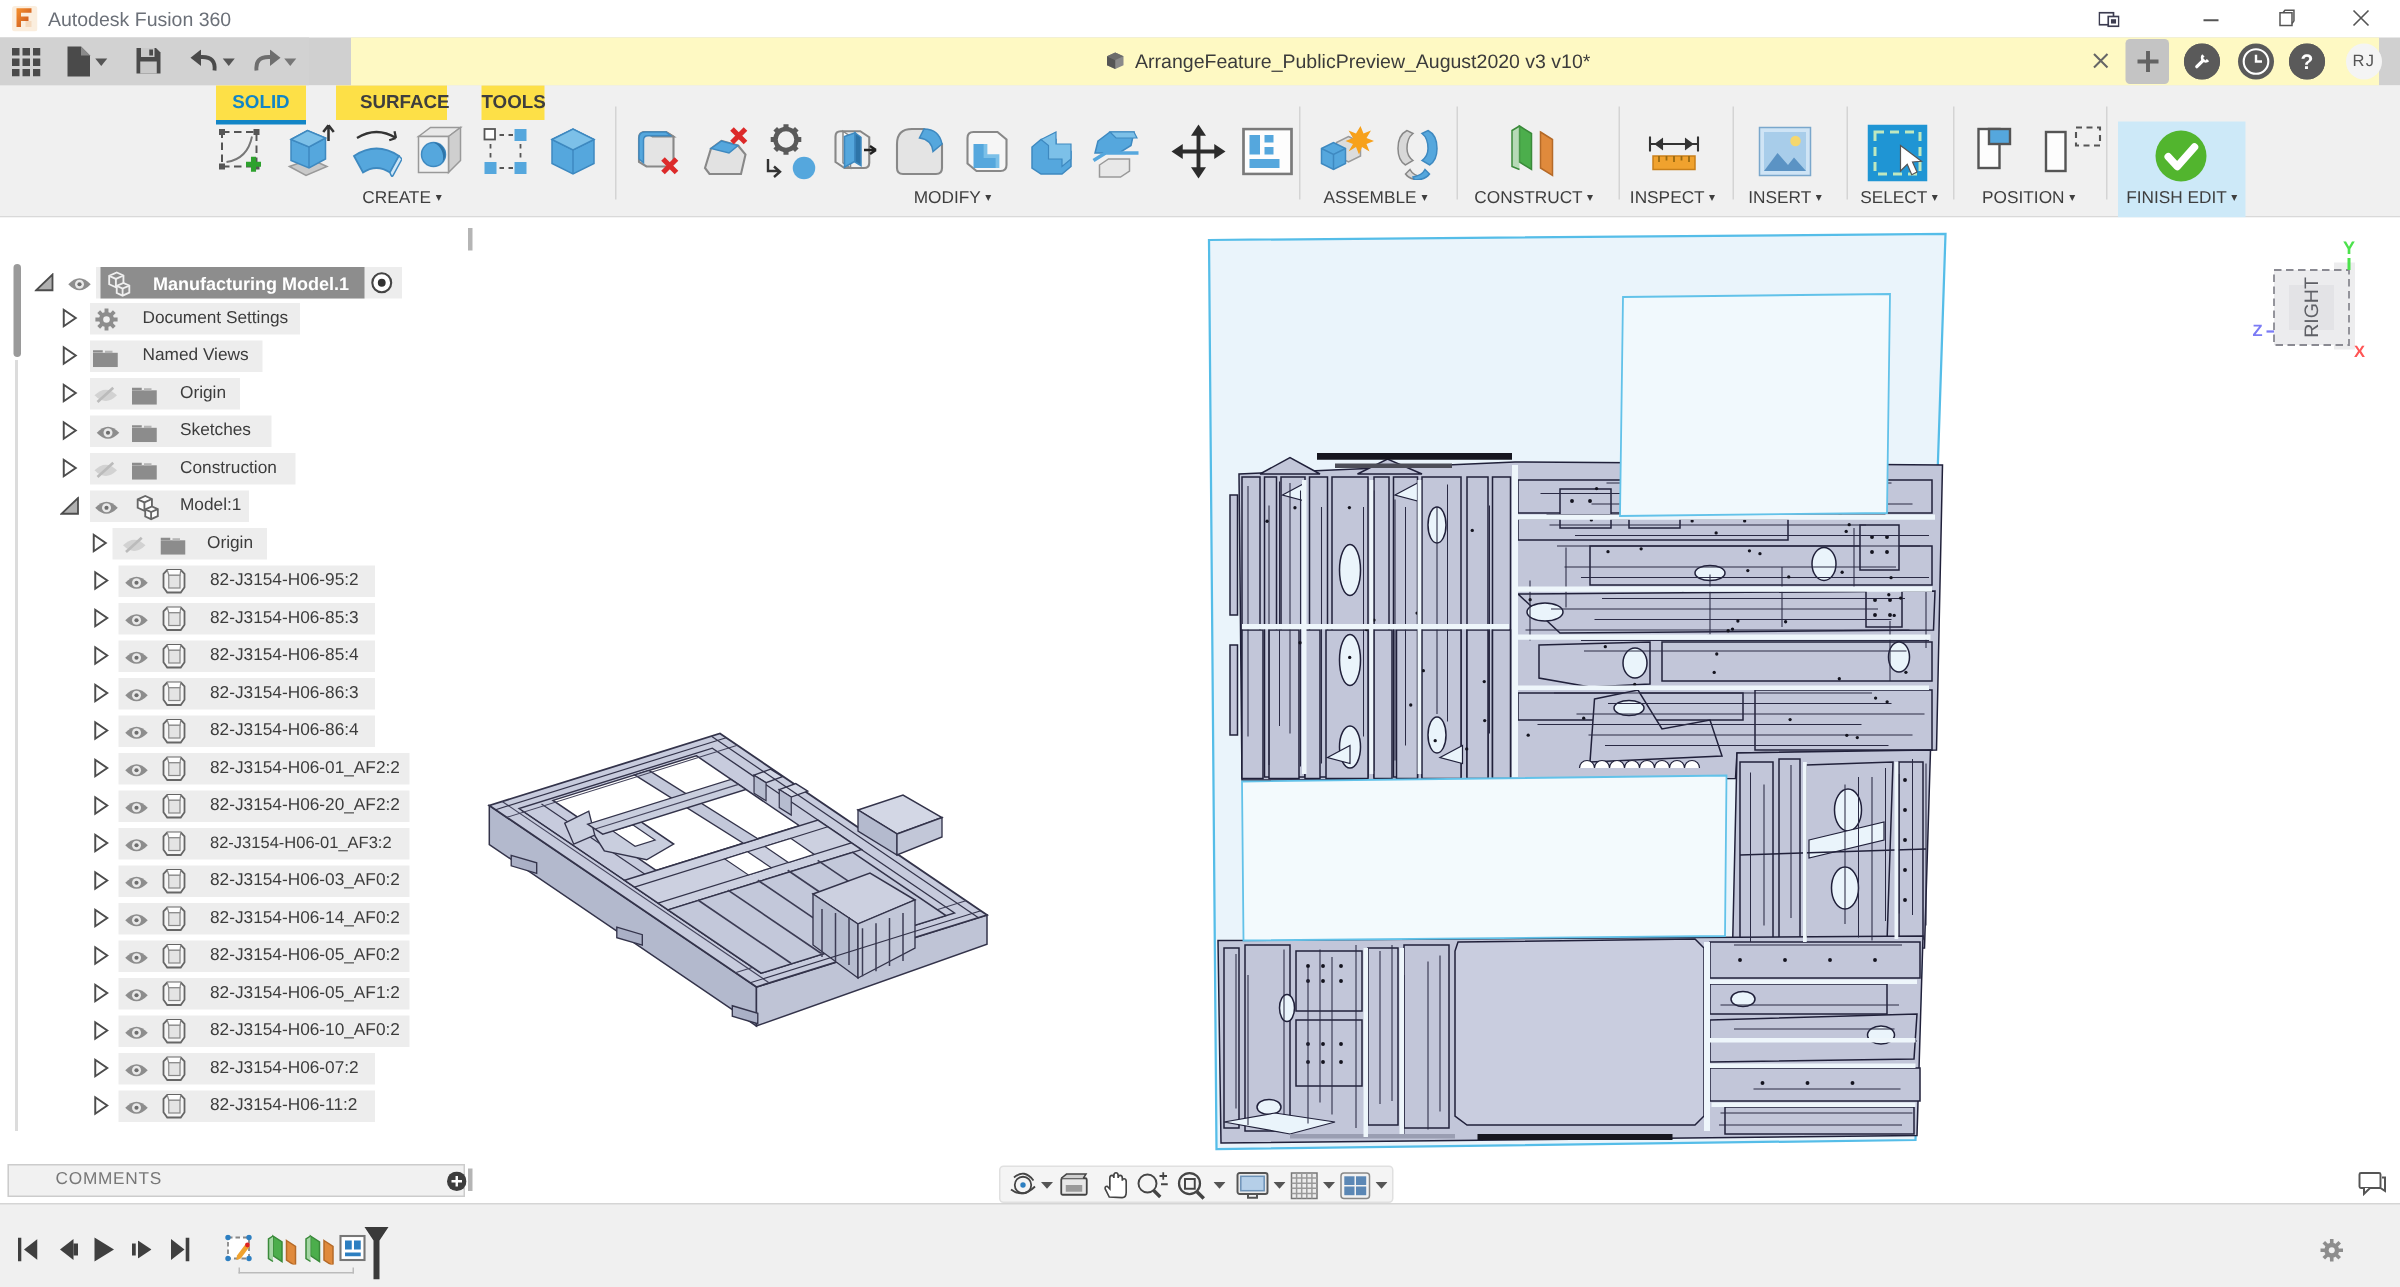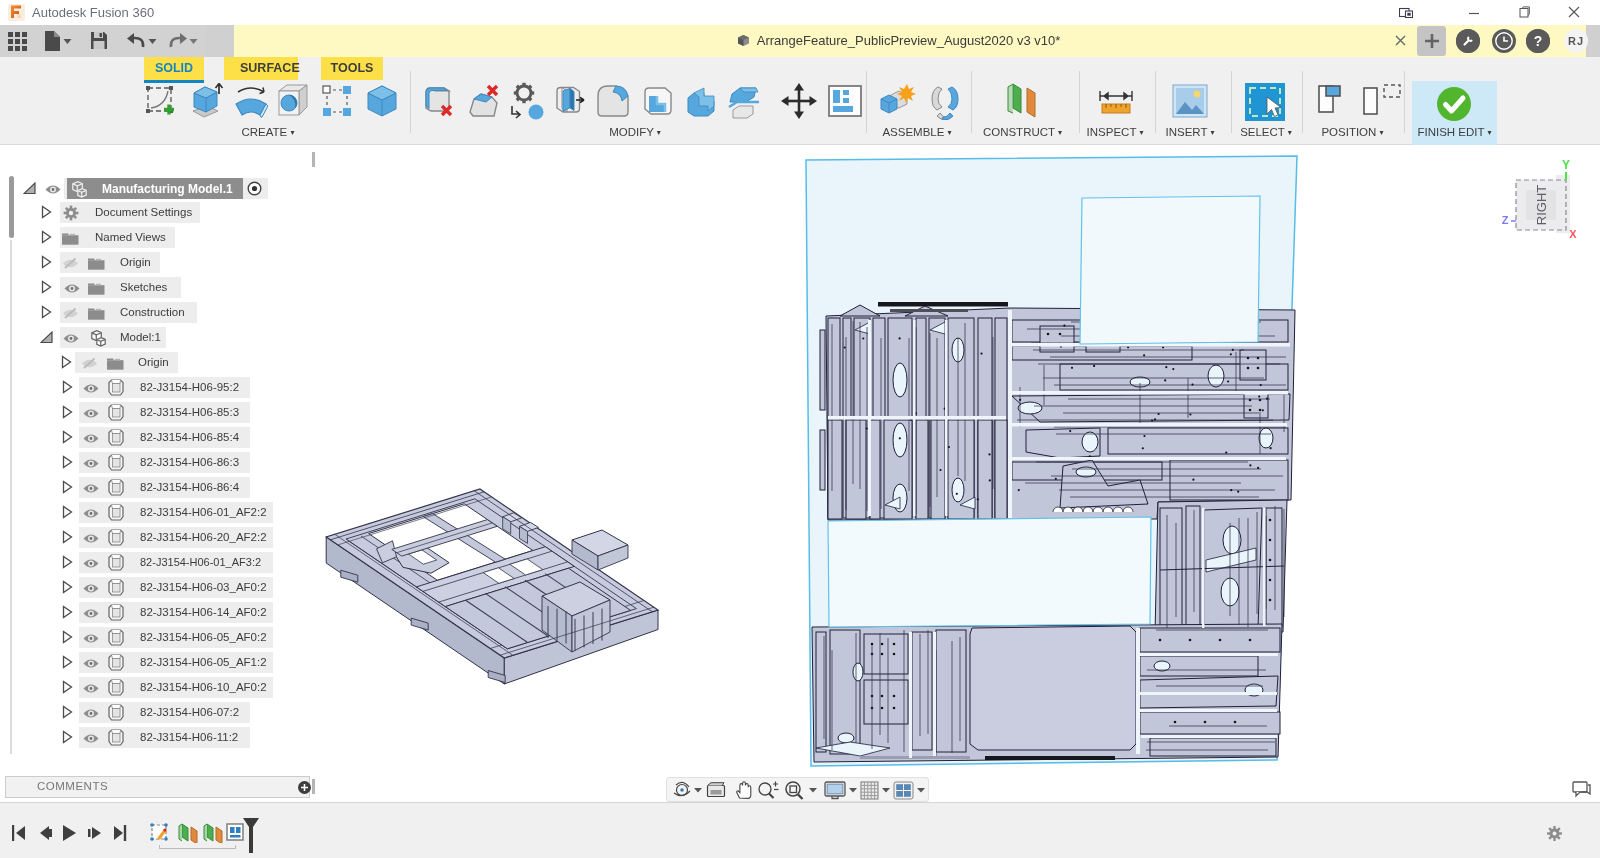--- a/index.html
+++ b/index.html
@@ -10,30 +10,30 @@
 #titlebar .logo { position:absolute; left:8px; top:4px; width:17px; height:17px; }
 #titlebar .tname { position:absolute; left:32px; top:5px; font-size:13px; color:#6b7078; }
 .wbtn { position:absolute; top:0; width:14px; height:14px; }
 
 #qatrow { position:absolute; left:0; top:25px; width:1600px; height:32px; background:#d0d0d0; }
 #qat { position:absolute; left:0; top:0; width:206px; height:32px; background:#d2d2d2; }
 #doctab { position:absolute; left:206px; top:0; width:1352px; height:32px; background:#fef9c3;margin-left:28px; }
 #doctab .dtxt { position:absolute; left:-12px; top:0; width:100%; height:32px; line-height:32px; text-align:center; font-size:13px; color:#3b3b3b; }
 #plusbtn { position:absolute; left:1417px; top:1px; width:29px; height:30px; background:#c4c4c4; border-radius:3px; }
 .circbtn { position:absolute; top:4px; width:24px; height:24px; border-radius:50%; background:#5a5a5a; }
-#avatar { position:absolute; left:1564px; top:4px; width:24px; height:24px; border-radius:50%; background:#f4f4f4; font-size:11px; color:#555; text-align:center; line-height:24px; letter-spacing:1px;font-weight:bold; }
+#avatar { position:absolute; left:1564px; top:4px; width:24px; height:24px; border-radius:50%; background:#f4f4f4; font-size:11px; color:#555; text-align:center; line-height:24px; letter-spacing:1px; }
 
 #ribbon { position:absolute; left:0; top:57px; width:1600px; height:88px; background:#f0f0f0; border-bottom:1px solid #d9d9d9; }
 #manbtn { position:absolute; left:14px; top:6px; width:112px; height:68px; border:1px solid #c9c9c9; border-radius:3px; background:#f4f4f4; }
 #manbtn span { display:block; text-align:center; margin-top:26px; font-size:12.5px; font-weight:bold; color:#3c3c3c; letter-spacing:.2px; }
 .rtab { position:absolute; top:0; height:23px; background:#fde047; font-size:12.5px; font-weight:bold; color:#3e3e3e; text-align:center; line-height:23px; }
 #tab-solid { left:144px; width:60px; color:#1285c6; }
 #tab-solid:after { content:""; position:absolute; left:0; bottom:-3px; width:100%; height:3px; background:#1285c6; }
 #tab-surface { left:224px; width:74px;padding-left:16px; }
-#tab-tools { left:321px; width:62px; }
+#tab-tools { left:321px; width:42px; }
 .glabel { position:absolute; top:69px; font-size:11.5px; color:#3e3e3e; text-align:center; white-space:nowrap; }
 .glabel .car { font-size:8px; vertical-align:1px; }
 .ricon { position:absolute; top:26px; }
 .rdiv { position:absolute; top:14px; width:1px; height:62px; background:#d4d4d4; }
 #finishblk { position:absolute; left:1412px; top:24px; width:85px; height:64px; background:#cde9f8; }
 
 #canvas { position:absolute; left:0; top:145px; width:1600px; height:713px; background:#ffffff; }
 
 #browser { position:absolute; left:5px; top:150px; width:306px; }
 #bheader { position:relative; width:305px; height:22px; background:#f1f1f1; border:1px solid #ccc; }

